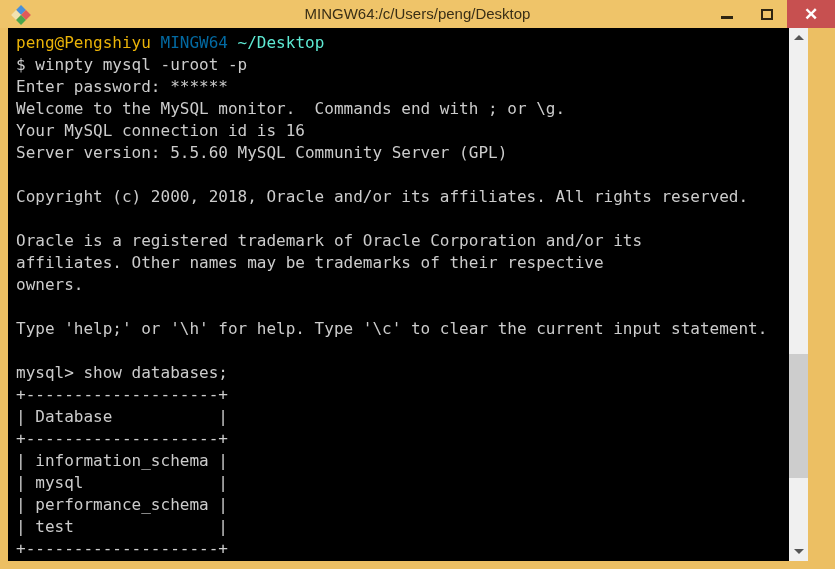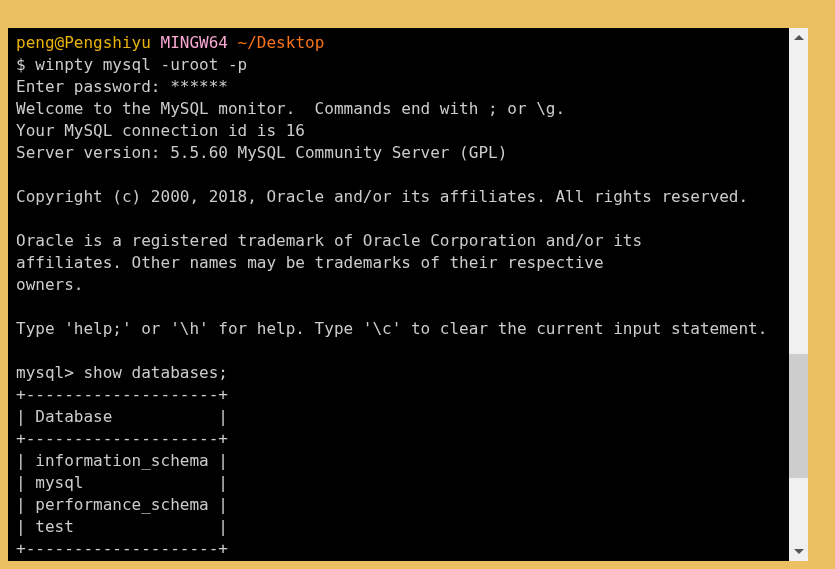--- a/index.html
+++ b/index.html
@@ -109,22 +109,22 @@
     padding: 4px 0 0 8px;
     font-family: "DejaVu Sans Mono", monospace;
     font-size: 16px;
     line-height: 22px;
     color: #cccccc;
     white-space: pre;
     letter-spacing: 0px;
   }
   .ln { height: 22px; }
   .c-green   { color: #eab308; }
-  .c-magenta { color: #f9a8d4; }
-  .c-yellow  { color: #f97316; }
+  .c-magenta { color: #0369a1; }
+  .c-yellow  { color: #5eead4; }
   .c-white   { color: #cccccc; }
 
   
   #scrollbar {
     position: absolute;
     right: 0;
     top: 0;
     width: 19px;
     height: 533px;
     background: #f0f0f0;
@@ -168,20 +168,42 @@
     width: 19px;
     height: 132px;
     background: #cdcdcd;
   }
 </style>
 </head>
 <body>
 
 <div id="window">
 
+  <div id="titlebar">
+    <div id="app-icon">
+      <svg width="22" height="22" viewBox="0 0 22 22">
+        <g transform="rotate(45 11 11)">
+          <rect x="4" y="4" width="7" height="7" fill="#4a90d9"></rect>
+          <rect x="11" y="4" width="7" height="7" fill="#e05a5a"></rect>
+          <rect x="4" y="11" width="7" height="7" fill="#f2e2b0"></rect>
+          <rect x="11" y="11" width="7" height="7" fill="#4ca64c"></rect>
+        </g>
+      </svg>
+    </div>
+    <div id="title-text">MINGW64:/c/Users/peng/Desktop</div>
+    <div class="win-btn" id="btn-min">
+      <div class="glyph-min"></div>
+    </div>
+    <div class="win-btn" id="btn-max">
+      <div class="glyph-max"></div>
+    </div>
+    <div class="win-btn" id="btn-close">
+      <div class="glyph-close">✕</div>
+    </div>
+  </div>
 
   <div id="terminal">
     <div id="screen"><div class="ln"><span class="c-green">peng@Pengshiyu</span><span class="c-white"> </span><span class="c-magenta">MINGW64</span><span class="c-white"> </span><span class="c-yellow">~/Desktop</span></div><div class="ln"><span class="c-white">$ winpty mysql -uroot -p</span></div><div class="ln"><span class="c-white">Enter password: ******</span></div><div class="ln"><span class="c-white">Welcome to the MySQL monitor.  Commands end with ; or \g.</span></div><div class="ln"><span class="c-white">Your MySQL connection id is 16</span></div><div class="ln"><span class="c-white">Server version: 5.5.60 MySQL Community Server (GPL)</span></div><div class="ln">&nbsp;</div><div class="ln"><span class="c-white">Copyright (c) 2000, 2018, Oracle and/or its affiliates. All rights reserved.</span></div><div class="ln">&nbsp;</div><div class="ln"><span class="c-white">Oracle is a registered trademark of Oracle Corporation and/or its</span></div><div class="ln"><span class="c-white">affiliates. Other names may be trademarks of their respective</span></div><div class="ln"><span class="c-white">owners.</span></div><div class="ln">&nbsp;</div><div class="ln"><span class="c-white">Type 'help;' or '\h' for help. Type '\c' to clear the current input statement.</span></div><div class="ln">&nbsp;</div><div class="ln"><span class="c-white">mysql&gt; show databases;</span></div><div class="ln"><span class="c-white">+--------------------+</span></div><div class="ln"><span class="c-white">| Database           |</span></div><div class="ln"><span class="c-white">+--------------------+</span></div><div class="ln"><span class="c-white">| information_schema |</span></div><div class="ln"><span class="c-white">| mysql              |</span></div><div class="ln"><span class="c-white">| performance_schema |</span></div><div class="ln"><span class="c-white">| test               |</span></div><div class="ln"><span class="c-white">+--------------------+</span></div></div>
 
     <div id="scrollbar">
       <div class="sb-arrow" id="sb-up">
         <div class="arrow-up"></div>
       </div>
       <div id="sb-track">
         <div id="sb-thumb" style="height: 124px; top: 307px;"></div>

